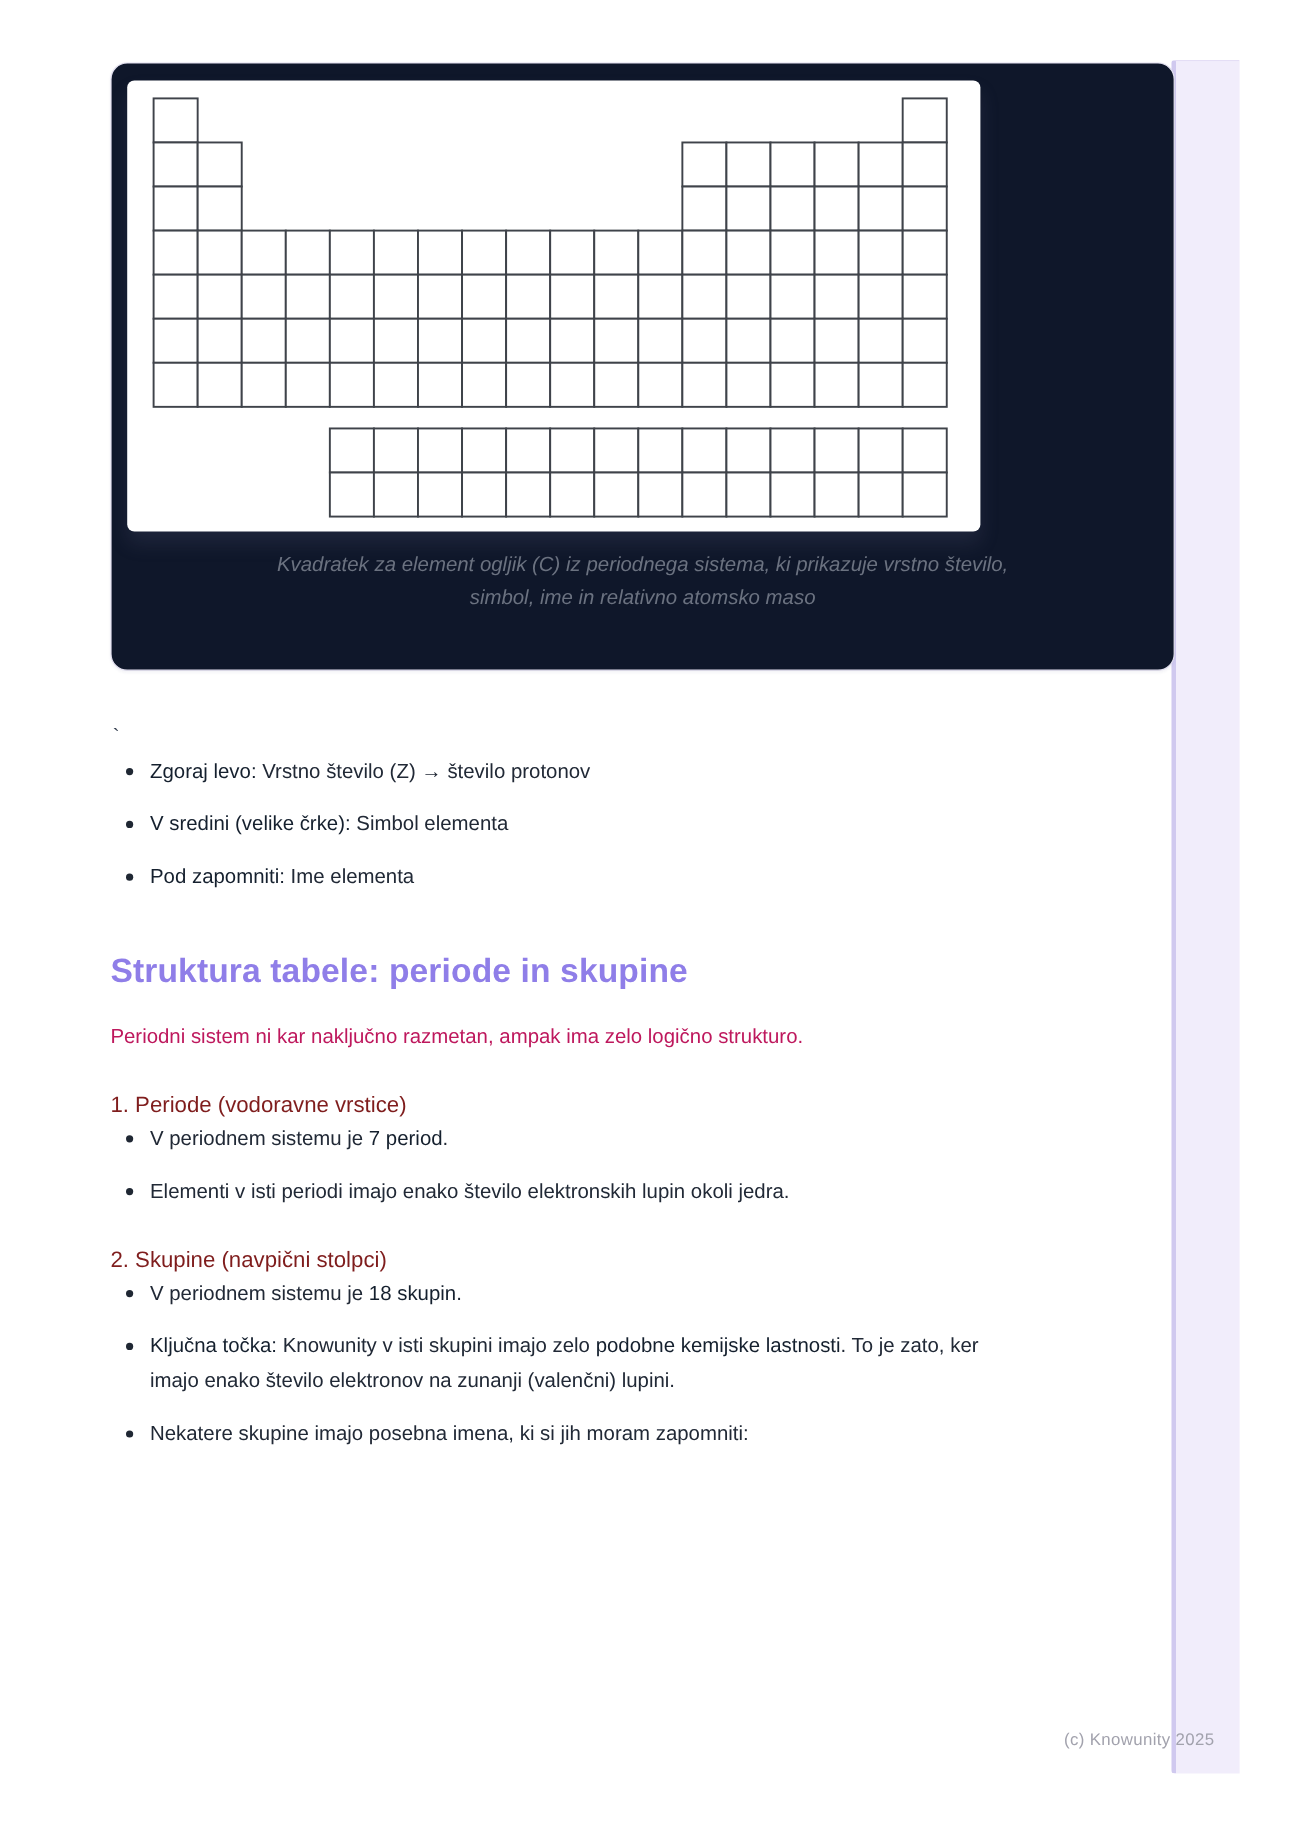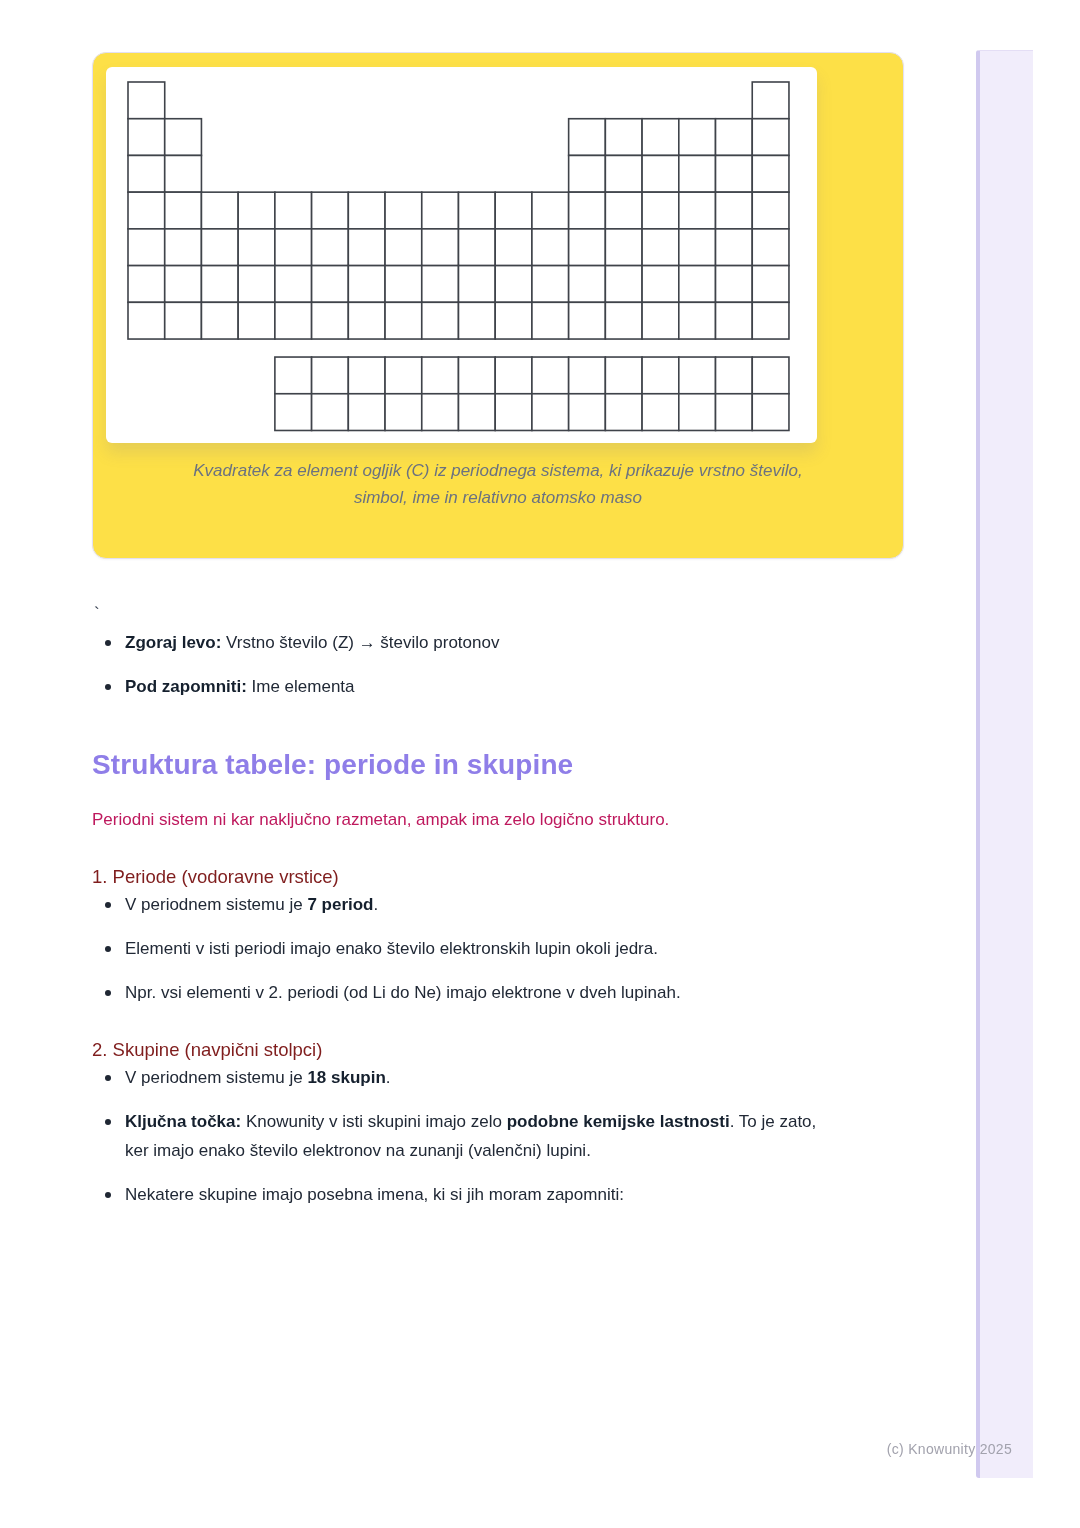--- a/index.html
+++ b/index.html
@@ -10,22 +10,22 @@
   }
   
   .stripe{
     position:absolute;left:976px;top:50px;width:57px;height:1428px;
     background:#f1edfb;border-left:4px solid #d0c9ef;border-top:1px solid #e4def5;
     border-radius:3px 0 0 3px;box-sizing:border-box;
   }
   .content{position:absolute;left:92px;top:0;width:740px;}
   
   .card{
-    margin:52px 0 0 0;width:812px;height:507px;box-sizing:border-box;
-    background:#fde047;border:1px solid #e3e0f0;border-radius:14px;
+    margin:52px 0 0 0;width:887px;height:507px;box-sizing:border-box;
+    background:#0f172a;border:1px solid #e3e0f0;border-radius:14px;
     padding:14px 13px 0 13px;overflow:hidden;
     box-shadow:0 1px 2px rgba(60,60,110,0.05);
   }
   .panel{
     position:relative;width:711px;height:376px;background:#ffffff;border-radius:6px;
     box-shadow:0 10px 16px rgba(110,110,150,0.16);
   }
   .panel svg{position:absolute;left:0;top:0;}
   .panel svg rect{fill:#ffffff;stroke:#3f434a;stroke-width:1.6;}
   .caption{
@@ -36,21 +36,21 @@
   
   ul.blist{margin:0;padding:0;list-style:none;width:743px;}
   ul.blist li{
     position:relative;padding-left:33px;font-size:17px;line-height:29px;
     margin-bottom:15px;color:#212936;
   }
   ul.blist li::before{
     content:"";position:absolute;left:13px;top:12px;width:6px;height:6px;
     border-radius:50%;background:#1f2733;
   }
-  .b{font-weight:700;color:#15202e;}
+  .b{font-weight:400;color:#15202e;}
   .list-1{margin-top:44px;}
   h2.purple{
     margin:47px 0 0 0;font-size:28px;line-height:34px;font-weight:600;
     color:#8f7ee8;letter-spacing:0.1px;
   }
   p.body{margin:24px 0 0 0;font-size:17px;line-height:28px;color:#be185d;width:740px;}
   h3.sub{margin:30px 0 0 0;font-size:18.5px;line-height:26px;font-weight:400;color:#7f1d1d;}
   .sub-list{margin-top:30px;}
   .footer{
     position:absolute;top:1441px;right:68px;font-size:14px;letter-spacing:0.3px;
@@ -189,32 +189,32 @@
             <rect x="646.24" y="326.76" width="36.72" height="36.72"></rect>
           </svg>
       </div>
       <figcaption class="caption">Kvadratek za element ogljik (C) iz periodnega sistema, ki prikazuje vrstno število, simbol, ime in relativno atomsko maso</figcaption>
     </figure>
 
     <p class="stray">`</p>
 
     <ul class="blist list-1">
         <li><span class="b">Zgoraj levo:</span><span> Vrstno število (Z) → število protonov</span></li>
+        <li><span class="b">V sredini (velike črke):</span><span> Simbol elementa</span></li>
         <li><span class="b">Pod zapomniti:</span><span> Ime elementa</span></li>
       </ul>
 
     <h2 class="purple">Struktura tabele: periode in skupine</h2>
 
     <p class="body">Periodni sistem ni kar naključno razmetan, ampak ima zelo logično strukturo.</p>
 
     <h3 class="sub">1. Periode (vodoravne vrstice)</h3>
     <ul class="blist sub-list">
         <li><span>V periodnem sistemu je </span><span class="b">7 period</span><span>.</span></li>
         <li><span>Elementi v isti periodi imajo enako število elektronskih lupin okoli jedra.</span></li>
-        <li><span>Npr. vsi elementi v 2. periodi (od Li do Ne) imajo elektrone v dveh lupinah.</span></li>
       </ul>
 
     <h3 class="sub">2. Skupine (navpični stolpci)</h3>
     <ul class="blist sub-list">
         <li><span>V periodnem sistemu je </span><span class="b">18 skupin</span><span>.</span></li>
         <li><span class="b">Ključna točka:</span><span> Knowunity v isti skupini imajo zelo </span><span class="b">podobne kemijske lastnosti</span><span>. To je zato, ker imajo enako število elektronov na zunanji (valenčni) lupini.</span></li>
         <li><span>Nekatere skupine imajo posebna imena, ki si jih moram zapomniti:</span></li>
       </ul>
 
   </main>

